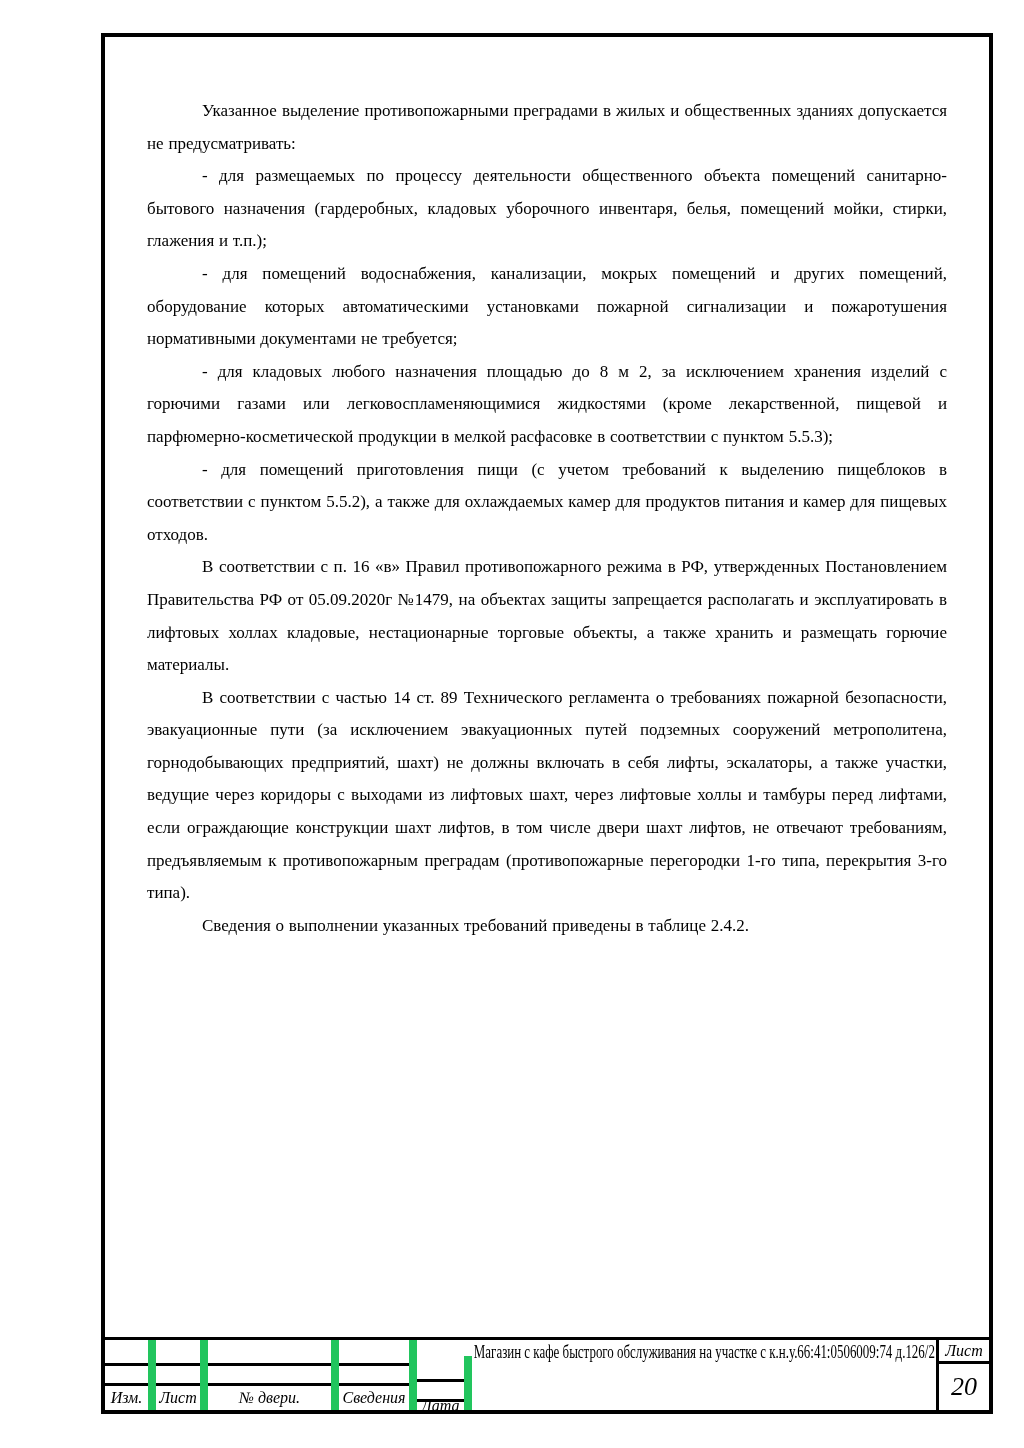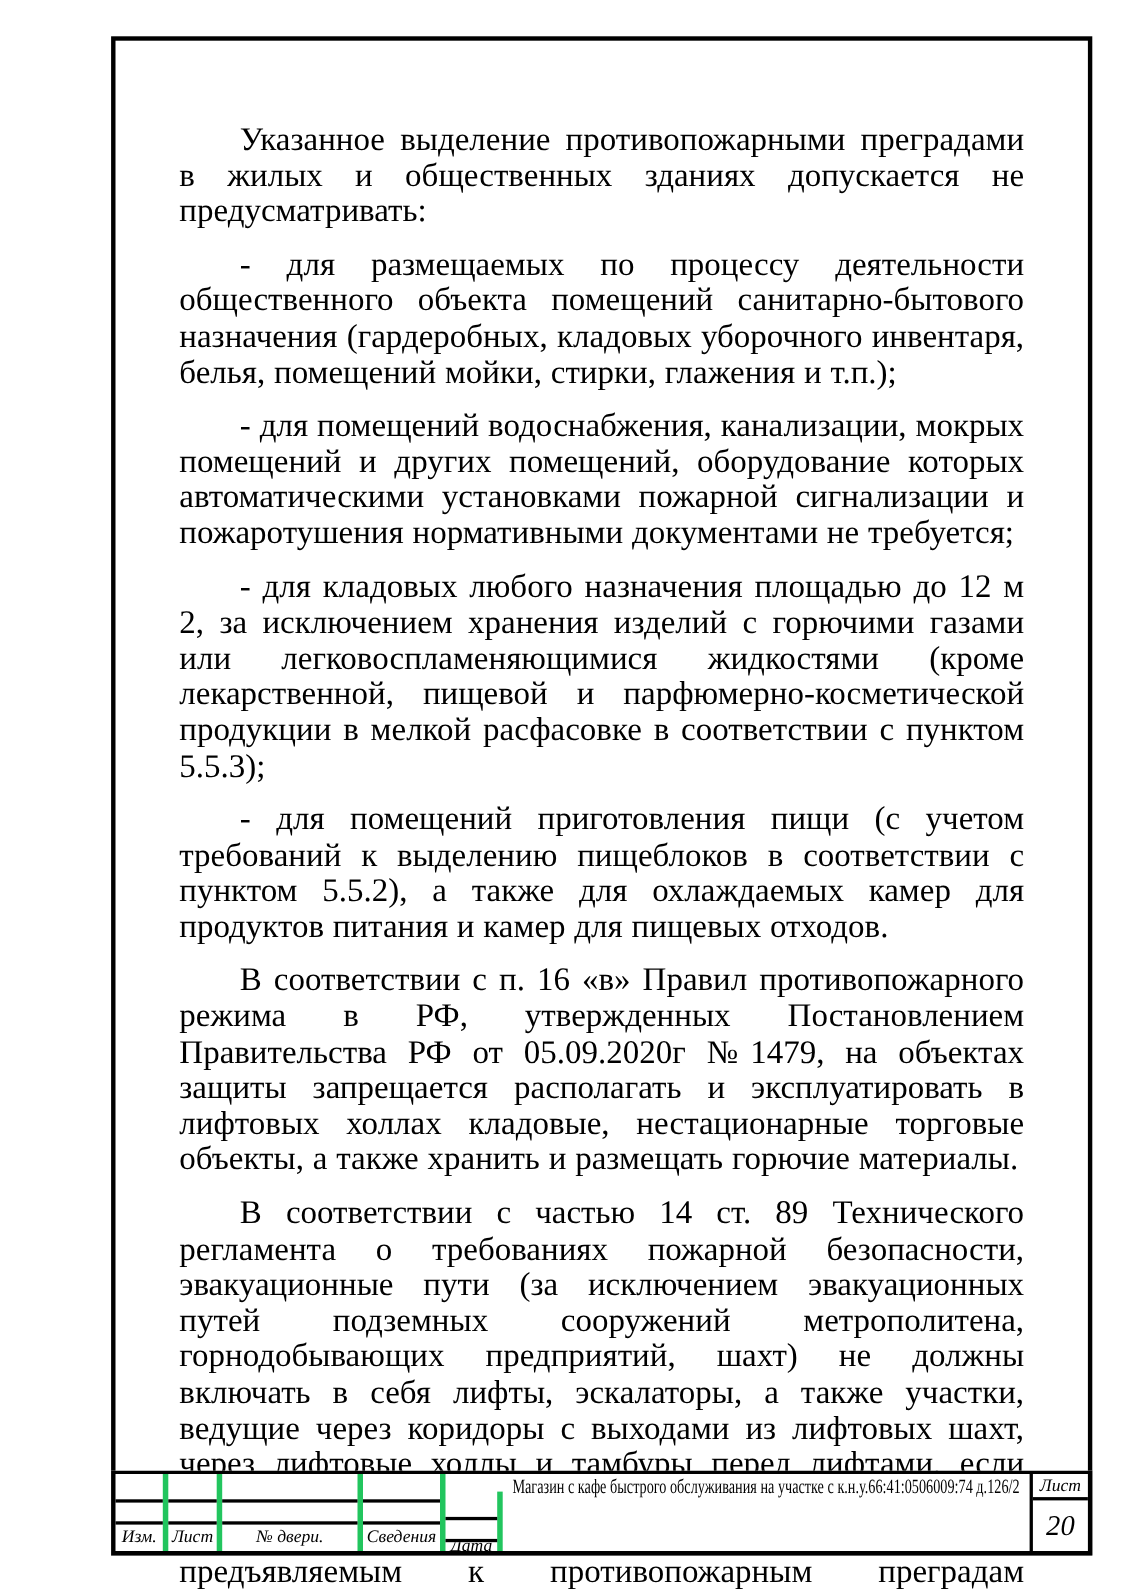--- a/index.html
+++ b/index.html
@@ -26,22 +26,22 @@
     background: #ffffff;
   }
   
   .body-text {
     position: absolute;
     left: 42px;
     top: 58px;
     width: 800px;
   }
   .body-text p {
-    margin: 16px;
-    font-size: 30px;
+    margin: 0;
+    font-size: 17px;
     line-height: 32.6px;
     text-align: justify;
     text-indent: 55px;
     word-spacing: 0.5px;
   }
   
   .title-block {
     position: absolute;
     left: -4px;
     right: -4px;
@@ -49,21 +49,21 @@
     height: 77px;
     border: 4px solid #000000;
     border-top-width: 3px;
     box-sizing: border-box;
     display: flex;
     background: #ffffff;
   }
   .stamp-col {
     display: flex;
     flex-direction: column;
-    border-right: 5px solid #22c55e;
+    border-right: 8px solid #22c55e;
     box-sizing: content-box;
   }
   .c-izm    { width: 43px; }
   .c-list   { width: 44px; }
   .c-dokum  { width: 123px; }
   .c-podpis { width: 70px; }
   .c-data   { width: 47px; margin-top: 16px; }
   .stamp-col .r-empty1 { height: 23px; border-bottom: 3px solid #000000; }
   .stamp-col .r-empty2 { height: 17px; border-bottom: 3px solid #000000; }
   .stamp-col .r-label {
@@ -117,21 +117,21 @@
 </style>
 </head>
 <body>
 
 <div class="page-frame">
 
   <div class="body-text">
       <p>Указанное выделение противопожарными преградами в жилых и общественных зданиях допускается не предусматривать:</p>
       <p>- для размещаемых по процессу деятельности общественного объекта помещений санитарно-бытового назначения (гардеробных, кладовых уборочного инвентаря, белья, помещений мойки, стирки, глажения и т.п.);</p>
       <p>- для помещений водоснабжения, канализации, мокрых помещений и других помещений, оборудование которых автоматическими установками пожарной сигнализации и пожаротушения нормативными документами не требуется;</p>
-      <p>- для кладовых любого назначения площадью до 12 м 2, за исключением хранения изделий с горючими газами или легковоспламеняющимися жидкостями (кроме лекарственной, пищевой и парфюмерно-косметической продукции в мелкой расфасовке в соответствии с пунктом 5.5.3);</p>
+      <p>- для кладовых любого назначения площадью до 8 м 2, за исключением хранения изделий с горючими газами или легковоспламеняющимися жидкостями (кроме лекарственной, пищевой и парфюмерно-косметической продукции в мелкой расфасовке в соответствии с пунктом 5.5.3);</p>
       <p>- для помещений приготовления пищи (с учетом требований к выделению пищеблоков в соответствии с пунктом 5.5.2), а также для охлаждаемых камер для продуктов питания и камер для пищевых отходов.</p>
       <p>В соответствии с п. 16 «в» Правил противопожарного режима в РФ, утвержденных Постановлением Правительства РФ от 05.09.2020г №1479, на объектах защиты запрещается располагать и эксплуатировать в лифтовых холлах кладовые, нестационарные торговые объекты, а также хранить и размещать горючие материалы.</p>
       <p>В соответствии с частью 14 ст. 89 Технического регламента о требованиях пожарной безопасности, эвакуационные пути (за исключением эвакуационных путей подземных сооружений метрополитена, горнодобывающих предприятий, шахт) не должны включать в себя лифты, эскалаторы, а также участки, ведущие через коридоры с выходами из лифтовых шахт, через лифтовые холлы и тамбуры перед лифтами, если ограждающие конструкции шахт лифтов, в том числе двери шахт лифтов, не отвечают требованиям, предъявляемым к противопожарным преградам (противопожарные перегородки 1-го типа, перекрытия 3-го типа).</p>
       <p>Сведения о выполнении указанных требований приведены в таблице 2.4.2.</p>
     </div>
 
   <div class="title-block">
 
     <div class="stamp-col c-izm">
       <div class="r-empty1"></div>

